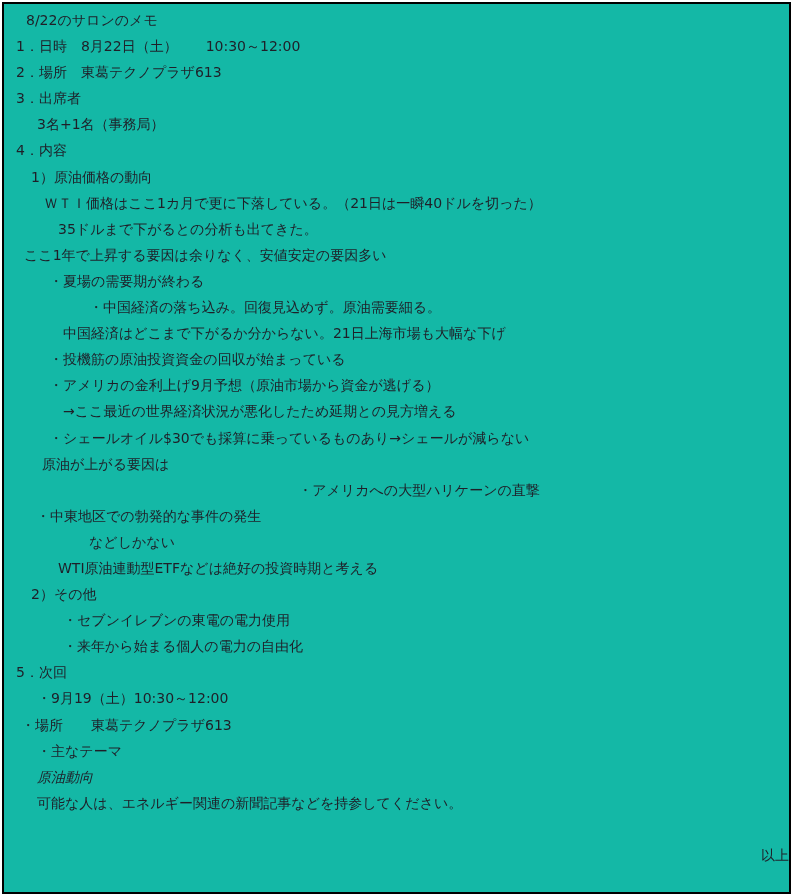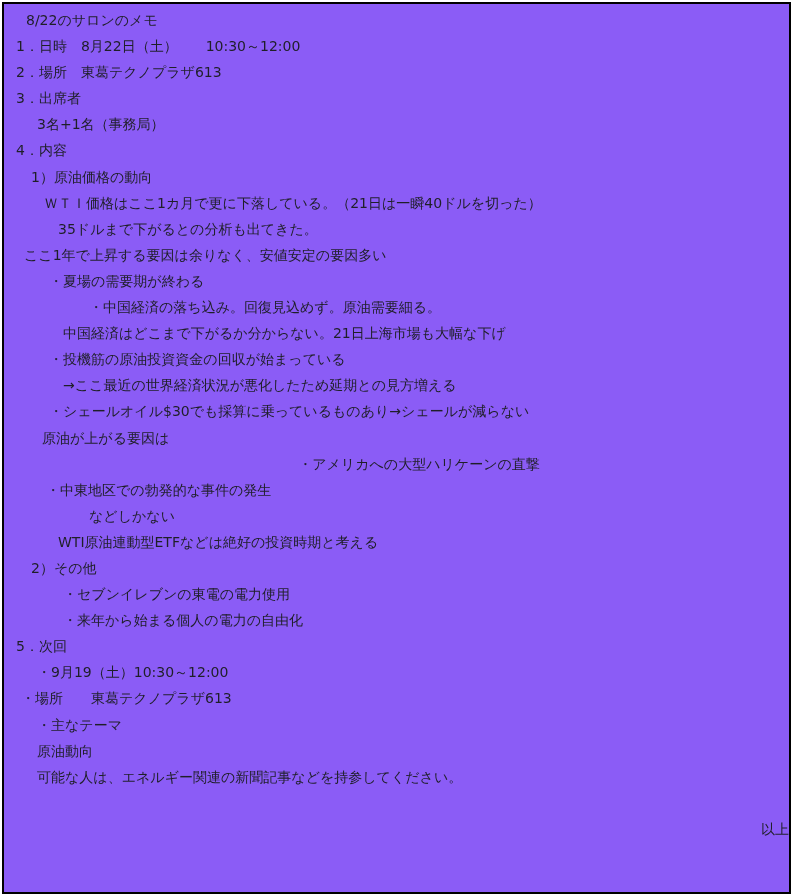--- a/index.html
+++ b/index.html
@@ -27,46 +27,47 @@
   .memo-line {
     height: 26.1px;
     line-height: 26.1px;
     white-space: pre;
     overflow: hidden;
   }
 </style>
 </head>
 <body>
 
-<div class="memo-box" id="memo-box" style="background: #8b5cf6; border-color: rgb(0, 0, 0); color: rgb(31, 31, 40);">
+<div class="memo-box" id="memo-box" style="background: #14b8a6; border-color: rgb(0, 0, 0); color: rgb(31, 31, 40);">
     <div class="memo-line" style="padding-left: 22px;">8/22のサロンのメモ</div>
     <div class="memo-line" style="padding-left: 12px;">1．日時　8月22日（土）　　10:30～12:00</div>
     <div class="memo-line" style="padding-left: 12px;">2．場所　東葛テクノプラザ613</div>
     <div class="memo-line" style="padding-left: 12px;">3．出席者</div>
     <div class="memo-line" style="padding-left: 33px;">3名+1名（事務局）</div>
     <div class="memo-line" style="padding-left: 12px;">4．内容</div>
     <div class="memo-line" style="padding-left: 27px;">1）原油価格の動向</div>
     <div class="memo-line" style="padding-left: 40px;">ＷＴＩ価格はここ1カ月で更に下落している。（21日は一瞬40ドルを切った）</div>
     <div class="memo-line" style="padding-left: 54px;">35ドルまで下がるとの分析も出てきた。</div>
     <div class="memo-line" style="padding-left: 20px;">ここ1年で上昇する要因は余りなく、安値安定の要因多い</div>
     <div class="memo-line" style="padding-left: 45px;">・夏場の需要期が終わる</div>
     <div class="memo-line" style="padding-left: 45px; margin-left: 40px;">・中国経済の落ち込み。回復見込めず。原油需要細る。</div>
     <div class="memo-line" style="padding-left: 59px;">中国経済はどこまで下がるか分からない。21日上海市場も大幅な下げ</div>
     <div class="memo-line" style="padding-left: 45px;">・投機筋の原油投資資金の回収が始まっている</div>
+    <div class="memo-line" style="padding-left: 45px;">・アメリカの金利上げ9月予想（原油市場から資金が逃げる）</div>
     <div class="memo-line" style="padding-left: 59px;">→ここ最近の世界経済状況が悪化したため延期との見方増える</div>
     <div class="memo-line" style="padding-left: 45px;">・シェールオイル$30でも採算に乗っているものあり→シェールが減らない</div>
     <div class="memo-line" style="padding-left: 38px;">原油が上がる要因は</div>
     <div class="memo-line" style="padding-left: 45px; text-align: center;">・アメリカへの大型ハリケーンの直撃</div>
-    <div class="memo-line" style="padding-left: 42px;">・中東地区での勃発的な事件の発生</div>
+    <div class="memo-line" style="padding-left: 32px;">・中東地区での勃発的な事件の発生</div>
     <div class="memo-line" style="padding-left: 85px;">などしかない</div>
     <div class="memo-line" style="padding-left: 54px;">WTI原油連動型ETFなどは絶好の投資時期と考える</div>
     <div class="memo-line" style="padding-left: 27px;">2）その他</div>
     <div class="memo-line" style="padding-left: 59px;">・セブンイレブンの東電の電力使用</div>
     <div class="memo-line" style="padding-left: 59px;">・来年から始まる個人の電力の自由化</div>
     <div class="memo-line" style="padding-left: 12px;">5．次回</div>
     <div class="memo-line" style="padding-left: 33px;">・9月19（土）10:30～12:00</div>
     <div class="memo-line" style="padding-left: 17px;">・場所　　東葛テクノプラザ613</div>
     <div class="memo-line" style="padding-left: 33px;">・主なテーマ</div>
-    <div class="memo-line" style="padding-left: 33px;">原油動向</div>
+    <div class="memo-line" style="padding-left: 33px; font-style: italic;">原油動向</div>
     <div class="memo-line" style="padding-left: 33px;">可能な人は、エネルギー関連の新聞記事などを持参してください。</div>
     <div class="memo-line" style="padding-left: 0px;">&nbsp;</div>
     <div class="memo-line" style="padding-left: 50px; text-align: right;">以上</div>
   </div>
 
 </body></html>

